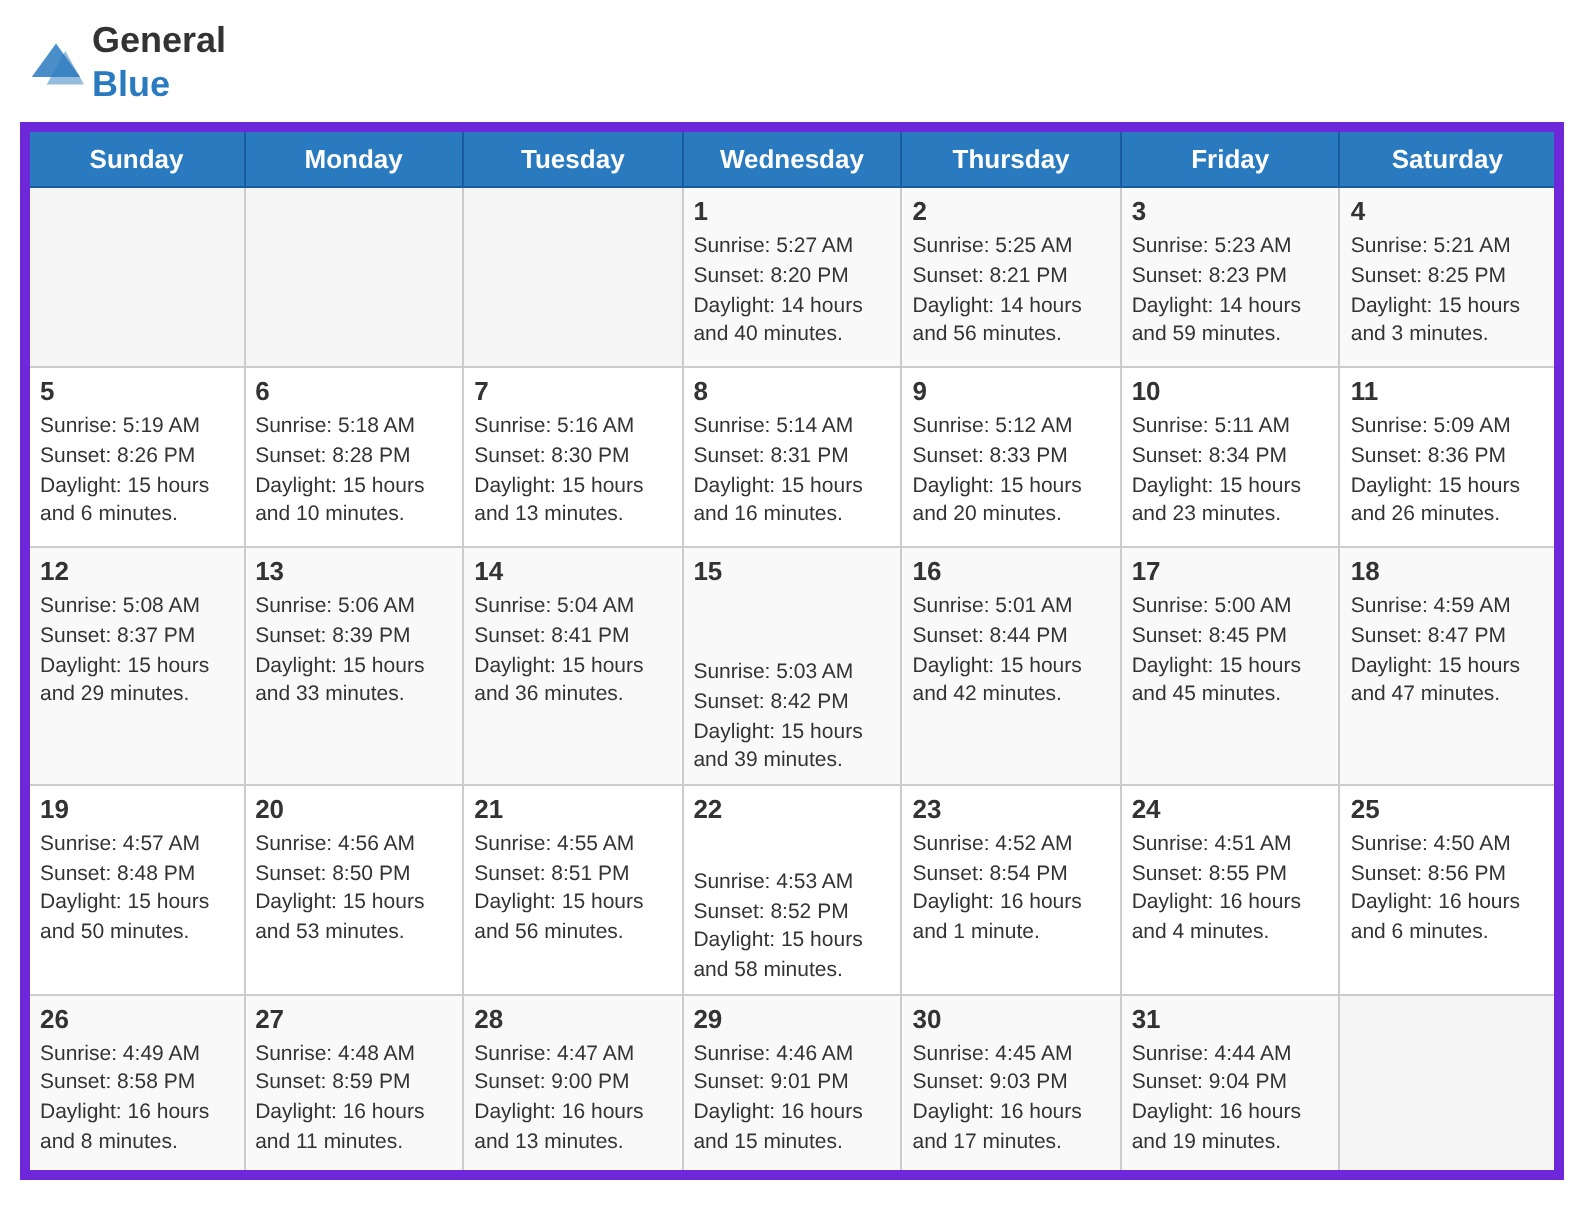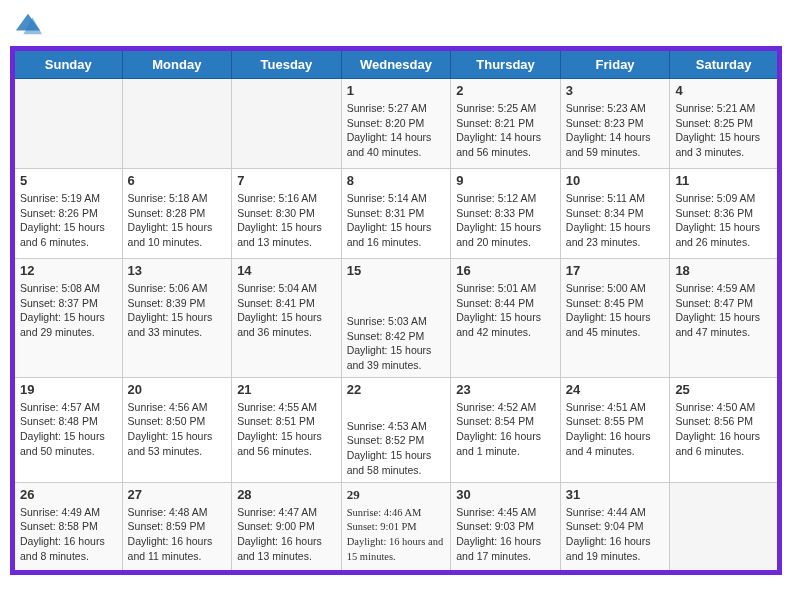--- a/index.html
+++ b/index.html
@@ -90,20 +90,24 @@
   </style>
 </head>
 <body>
 
 <div class="header">
   <div class="logo">
     <svg class="logo-icon" viewBox="0 0 30 30">
       <polygon points="15,4 28,22 2,22" fill="#2a7abf" opacity="0.85"></polygon>
       <polygon points="20,8 30,26 10,26" fill="#2a7abf" opacity="0.5"></polygon>
     </svg>
+    <div class="logo-text">
+      <div>General</div>
+      <div><span>Blue</span></div>
+    </div>
   </div>
   <div class="title-block">
     <div class="month-year"></div>
     <div class="location"></div>
   </div>
 </div>
 
 <table class="calendar">
   <thead>
     <tr id="days-header">
@@ -290,21 +294,21 @@
           <div style="line-height: 1.4;">Sunrise: 4:48 AM</div>
           <div style="line-height: 1.4;">Sunset: 8:59 PM</div>
           <div style="line-height: 1.4;">Daylight: 16 hours and 11 minutes.</div>
         </td>
         <td style="background: rgb(249, 249, 249);">
           <span class="day-num">28</span>
           <div style="line-height: 1.4;">Sunrise: 4:47 AM</div>
           <div style="line-height: 1.4;">Sunset: 9:00 PM</div>
           <div style="line-height: 1.4;">Daylight: 16 hours and 13 minutes.</div>
         </td>
-        <td style="background: rgb(249, 249, 249); font-family: Liberation Serif, serif;">
+        <td style="background: rgb(249, 249, 249);">
           <span class="day-num">29</span>
           <div style="line-height: 1.4;">Sunrise: 4:46 AM</div>
           <div style="line-height: 1.4;">Sunset: 9:01 PM</div>
           <div style="line-height: 1.4;">Daylight: 16 hours and 15 minutes.</div>
         </td>
         <td style="background: rgb(249, 249, 249);">
           <span class="day-num">30</span>
           <div style="line-height: 1.4;">Sunrise: 4:45 AM</div>
           <div style="line-height: 1.4;">Sunset: 9:03 PM</div>
           <div style="line-height: 1.4;">Daylight: 16 hours and 17 minutes.</div>

